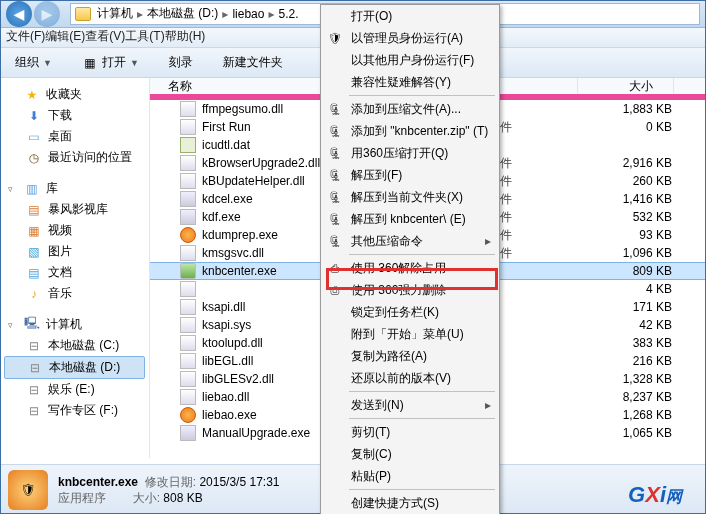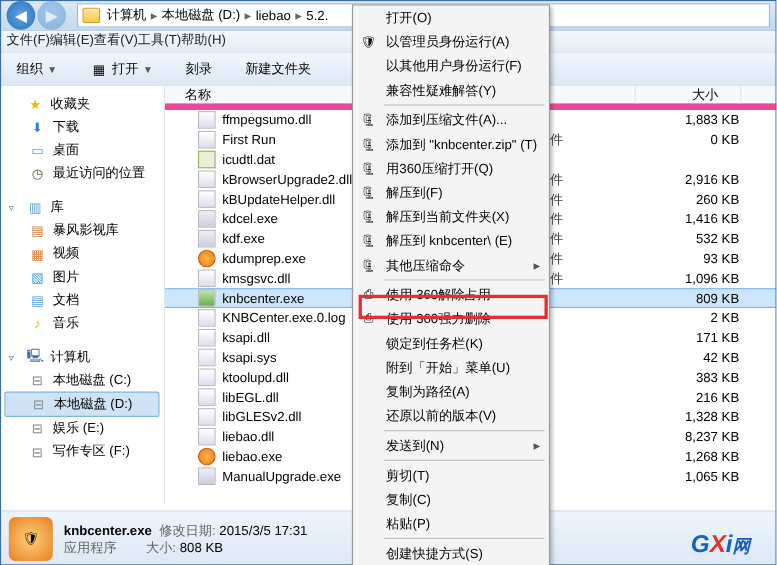--- a/index.html
+++ b/index.html
@@ -267,24 +267,23 @@
           <div class="fname">
             <span class="ficon shield"></span>
             <span>knbcenter.exe</span>
           </div>
           <div class="ftype">序</div>
           <div class="fsize">809 KB</div>
         </div>
         <div class="row">
           <div class="fname">
             <span class="ficon dll"></span>
-            <span>KNBCenter.exe.0.log</span>
-          </div>
-          <div class="ftype"></div>
-          <div class="fsize">2 KB</div>
+          </div>
+          <div class="ftype"></div>
+          <div class="fsize">4 KB</div>
         </div>
         <div class="row">
           <div class="fname">
             <span class="ficon dll"></span>
             <span>ksapi.dll</span>
           </div>
           <div class="ftype"></div>
           <div class="fsize">171 KB</div>
         </div>
         <div class="row">

